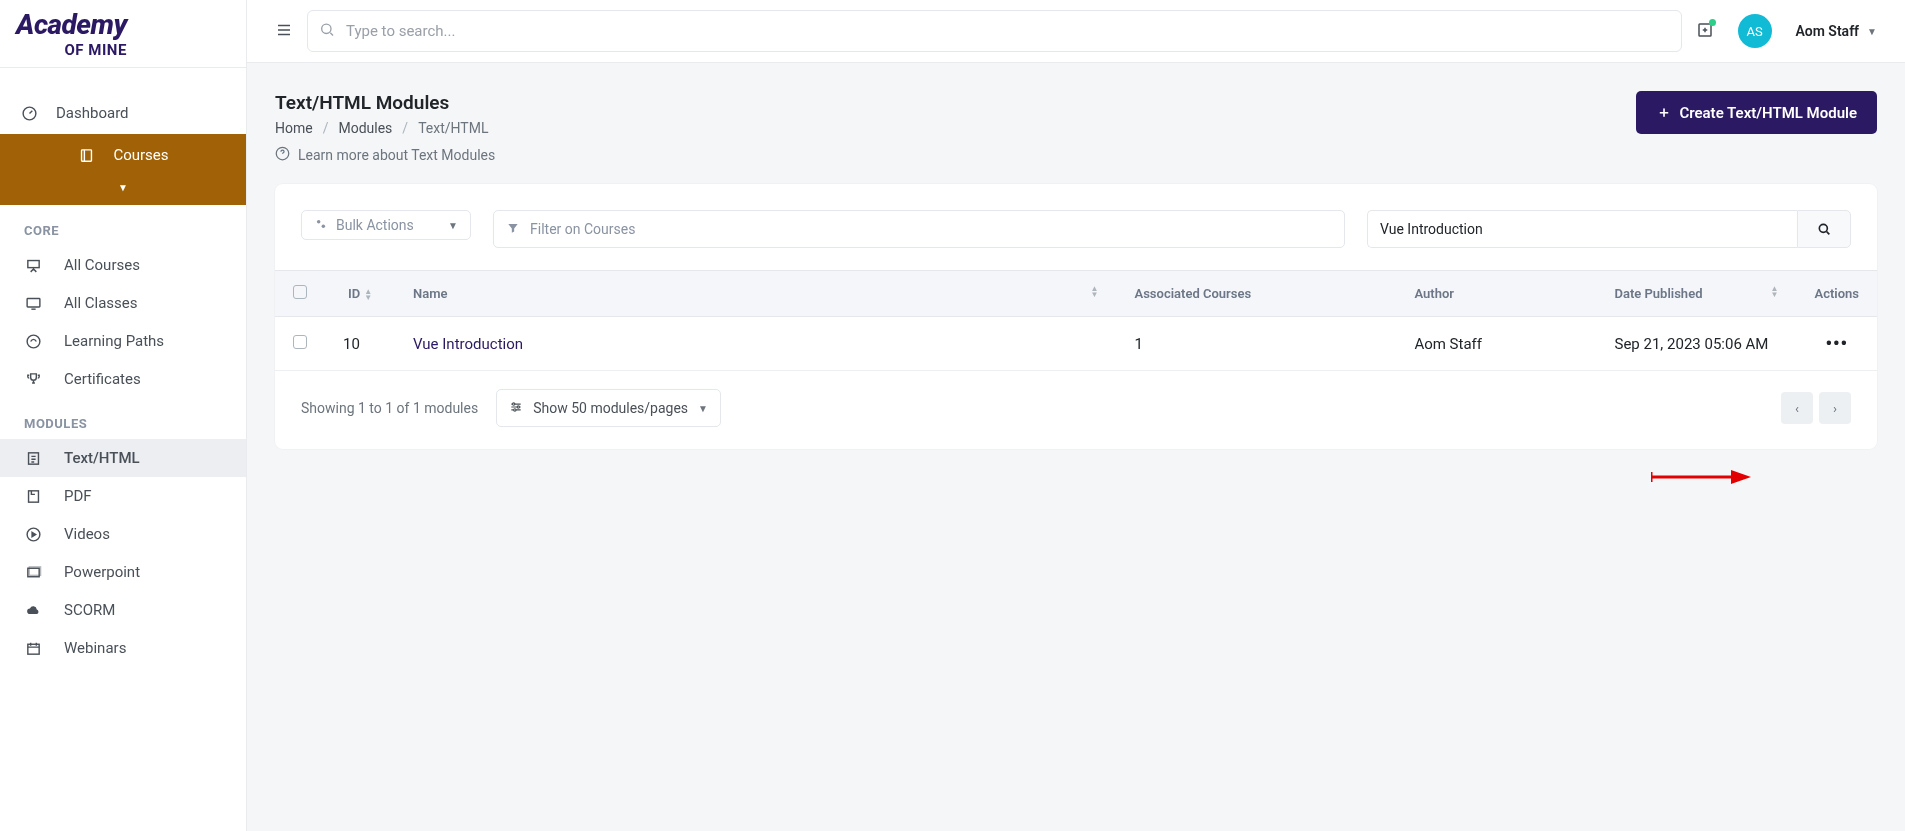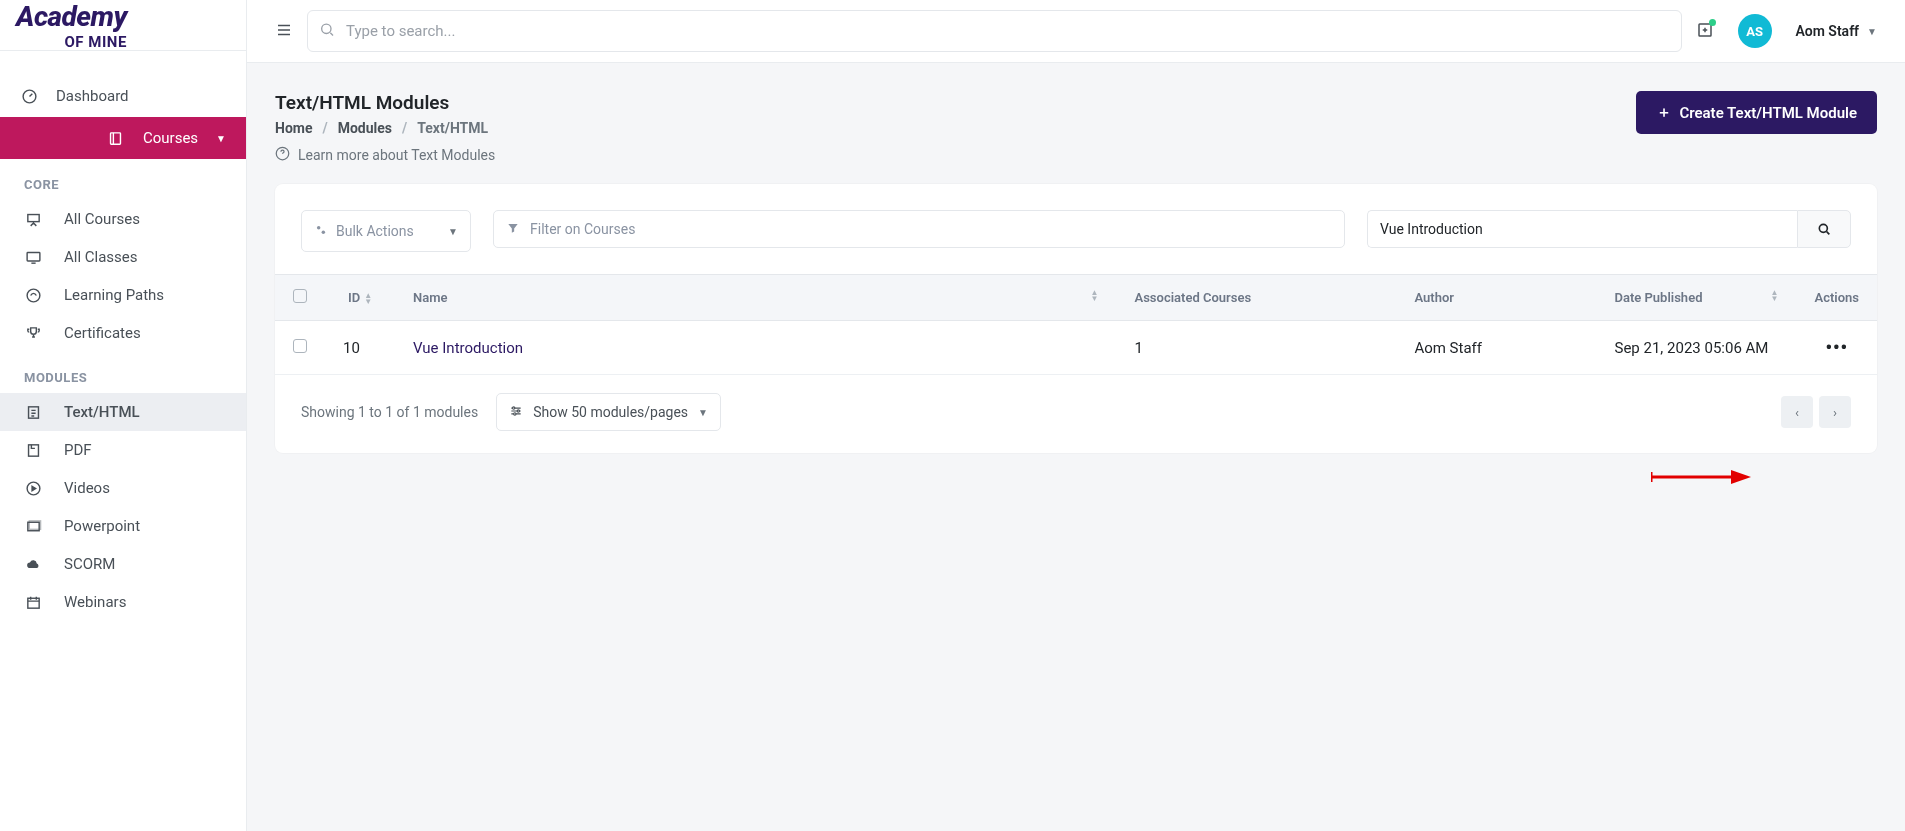--- a/index.html
+++ b/index.html
@@ -1,60 +1,60 @@
 <!DOCTYPE html>
 <html><head>
 <meta charset="utf-8">
 <style>
 * { margin:0; padding:0; box-sizing:border-box; font-family:-apple-system,BlinkMacSystemFont,"Segoe UI",Roboto,Helvetica,Arial,sans-serif; }
 body { background:#f5f6f8; color:#495057; font-size:14px; }
 .app { display:flex; min-height:100vh; }
 
 
 .sidebar { width:247px; background:#fff; border-right:1px solid #e9ecef; }
-.logo-area { height:51px; display:flex; align-items:center; padding:0 16px; border-bottom:1px solid #e9ecef; }
+.logo-area { height:68px; display:flex; align-items:center; padding:0 16px; border-bottom:1px solid #e9ecef; }
 .logo { font-size:28px; font-weight:800; color:#2c1963; letter-spacing:-.5px; font-style:italic; }
 .logo-sub { font-size:15px; font-weight:700; color:#2c1963; margin-left:6px; letter-spacing:0.5px; }
 .nav { padding-top:24px; }
 .nav-item { display:flex; align-items:center; padding:12px 20px; color:#495057; cursor:pointer; gap:18px; font-size:15px; }
-.nav-item.active-top { background:#be185d; color:#fff; justify-content:flex-end; }
+.nav-item.active-top { background:#a16207; color:#fff; justify-content:flex-end;flex-direction:column; }
 .nav-item.active-top .nav-left { display:flex; align-items:center; gap:18px; }
 .nav-section { font-size:13px; font-weight:700; letter-spacing:.5px; color:#8a93a2; padding:18px 20px 8px 24px; }
 .sub-item { display:flex; align-items:center; padding:10px 20px 10px 24px; color:#495057; cursor:pointer; gap:22px; font-size:15px; }
 .sub-item.active { background:#eceef2; font-weight:500; }
 .icon-box { width:18px; height:18px; display:flex; align-items:center; justify-content:center; flex-shrink:0; }
 
 
 .main { flex:1; display:flex; flex-direction:column; }
 .topbar { height:63px; background:#fff; border-bottom:1px solid #e9ecef; display:flex; align-items:center; padding:4px 28px; gap:14px; }
 .hamburger { cursor:pointer; color:#495057; }
 .search-wrap { flex:1; position:relative; }
 .search-input { width:100%; height:42px; border:1px solid #e4e7eb; border-radius:6px; padding:0 14px 0 38px; font-size:15px; color:#495057; outline:none; }
 .search-input::placeholder { color:#9aa0a8; }
 .search-wrap .search-icon { position:absolute; left:12px; top:50%; transform:translateY(-50%); color:#9aa0a8; }
 .top-right { display:flex; align-items:center; gap:24px; }
 .add-window { position:relative; cursor:pointer; color:#495057; }
 .add-window .dot { position:absolute; top:-2px; right:-2px; width:7px; height:7px; background:#2dce89; border-radius:50%; }
-.avatar { width:34px; height:34px; border-radius:50%; background:#11bad5; color:#fff; display:flex; align-items:center; justify-content:center; font-weight:700; font-size:13px; }
+.avatar { width:34px; height:34px; border-radius:50%; background:#11bad5; color:#fff; display:flex; align-items:center; justify-content:center; font-weight:400; font-size:13px; }
 .user-drop { display:flex; align-items:center; gap:8px; cursor:pointer; font-weight:600; color:#212529; }
 
 
 .content { padding:28px 28px; }
 .header-row { display:flex; align-items:flex-start; justify-content:space-between; margin-bottom:20px; }
 .page-title { font-size:19px; font-weight:600; color:#212529; margin-bottom:6px; }
-.breadcrumb { font-size:14px; color:#6c757d; display:flex; align-items:center; gap:10px; margin-bottom:6px;font-weight:bold; }
+.breadcrumb { font-size:14px; color:#6c757d; display:flex; align-items:center; gap:10px; margin-bottom:6px; }
 .breadcrumb a { color:#495057; text-decoration:none; }
 .breadcrumb .sep { color:#adb5bd; }
 .learn-more { display:flex; align-items:center; gap:8px; color:#6c757d; font-size:14px; margin-top:10px; }
 .create-btn { background:#2c1963; color:#fff; border:none; border-radius:5px; padding:12px 20px; font-size:15px; font-weight:600; cursor:pointer; display:flex; align-items:center; gap:8px; }
 
 
 .card { background:#fff; border-radius:8px; padding:26px 0 22px 0; box-shadow:0 0 0 1px rgba(0,0,0,.02); margin-top:10px; position:relative; }
 .card-toolbar { display:flex; gap:22px; padding:0 26px 22px 26px; }
-.select-box { height:42px; border:1px solid #e4e7eb; border-radius:5px; padding:0 12px; display:flex; align-items:center; gap:8px; color:#8a93a2; font-size:14px; cursor:pointer; background:#fff; min-width:170px; justify-content:space-between; }
+.select-box { height:30px; border:1px solid #e4e7eb; border-radius:5px; padding:0 12px; display:flex; align-items:center; gap:8px; color:#8a93a2; font-size:14px; cursor:pointer; background:#fff; min-width:170px; justify-content:space-between; }
 .filter-box { flex:1; height:38px; border:1px solid #e4e7eb; border-radius:5px; padding:0 12px; display:flex; align-items:center; gap:10px; color:#8a93a2; font-size:14px; background:#fff; }
 .search-group { display:flex; }
 .search-group input { height:38px; border:1px solid #e4e7eb; border-right:none; border-radius:5px 0 0 5px; padding:0 12px; font-size:14px; width:430px; outline:none; color:#212529; }
 .search-group button { height:38px; width:54px; border:1px solid #e4e7eb; border-radius:0 5px 5px 0; background:#f8f9fa; cursor:pointer; display:flex; align-items:center; justify-content:center; color:#212529; }
 
 
 .table { width:100%; border-collapse:collapse; }
 .table thead th { background:#f4f6f9; font-size:13px; font-weight:600; color:#6c7686; text-align:left; padding:14px 18px; border-top:1px solid #e4e7eb; border-bottom:1px solid #e4e7eb; }
 .table tbody td { padding:16px 18px; font-size:15px; color:#212529; border-bottom:1px solid #edf0f3; }
 .table tbody td a { color:#2c1963; text-decoration:none; }

